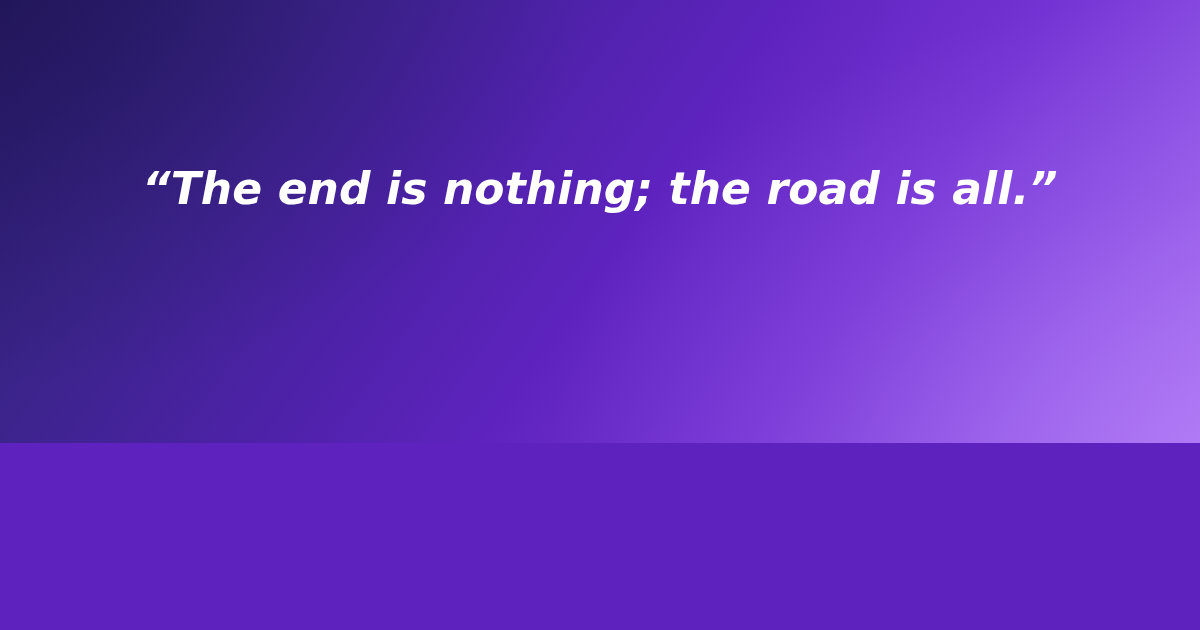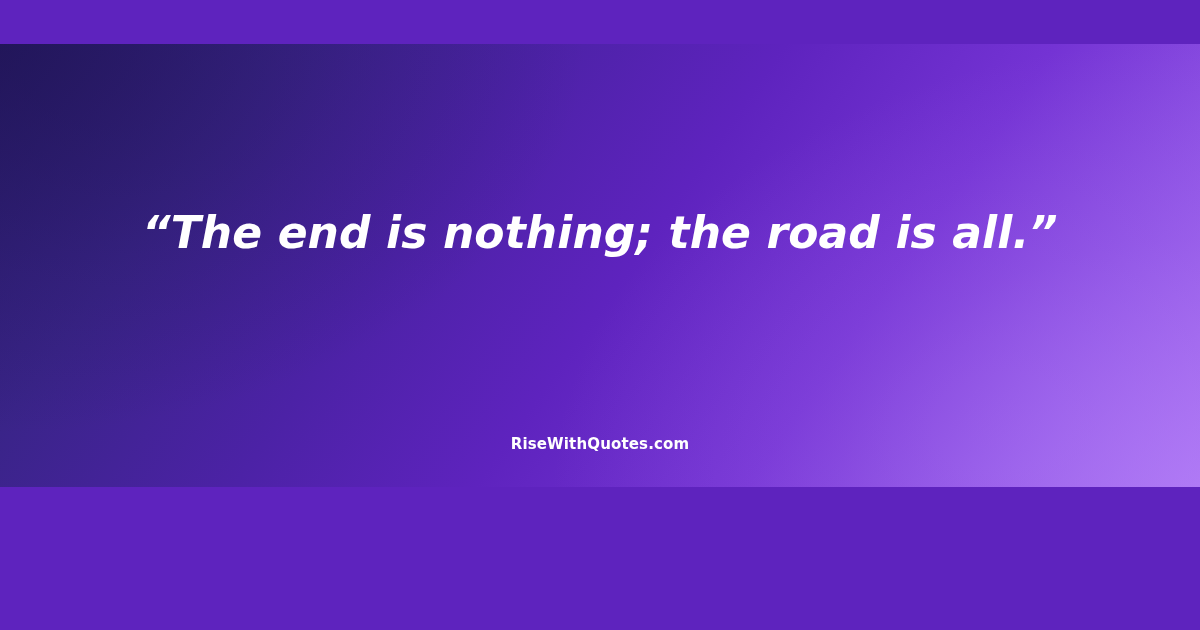--- a/index.html
+++ b/index.html
@@ -30,21 +30,20 @@
         #5E23BE 52%,
         #7433D4 70%,
         #9055E6 86%,
         #A972F2 100%
       );
     display: flex;
     flex-direction: column;
     align-items: center;
     justify-content: center;
     overflow: hidden;
-    margin-top: 44px;
   }
 
   
   .quote-card::after {
     content: "";
     position: absolute;
     inset: 0;
     background:
       radial-gradient(
         ellipse 900px 620px at 100% 100%,
@@ -102,17 +101,14 @@
 </style>
 </head>
 <body>
 
 <div class="quote-card">
 
   <div class="quote-block">
     <div class="quote-text">“The end is nothing; the road is all.”</div>
   </div>
 
-  <div class="attribution">
-    <span class="attribution-text">RiseWithQuotes.com</span>
-  </div>
 
 </div>
 
 </body></html>

